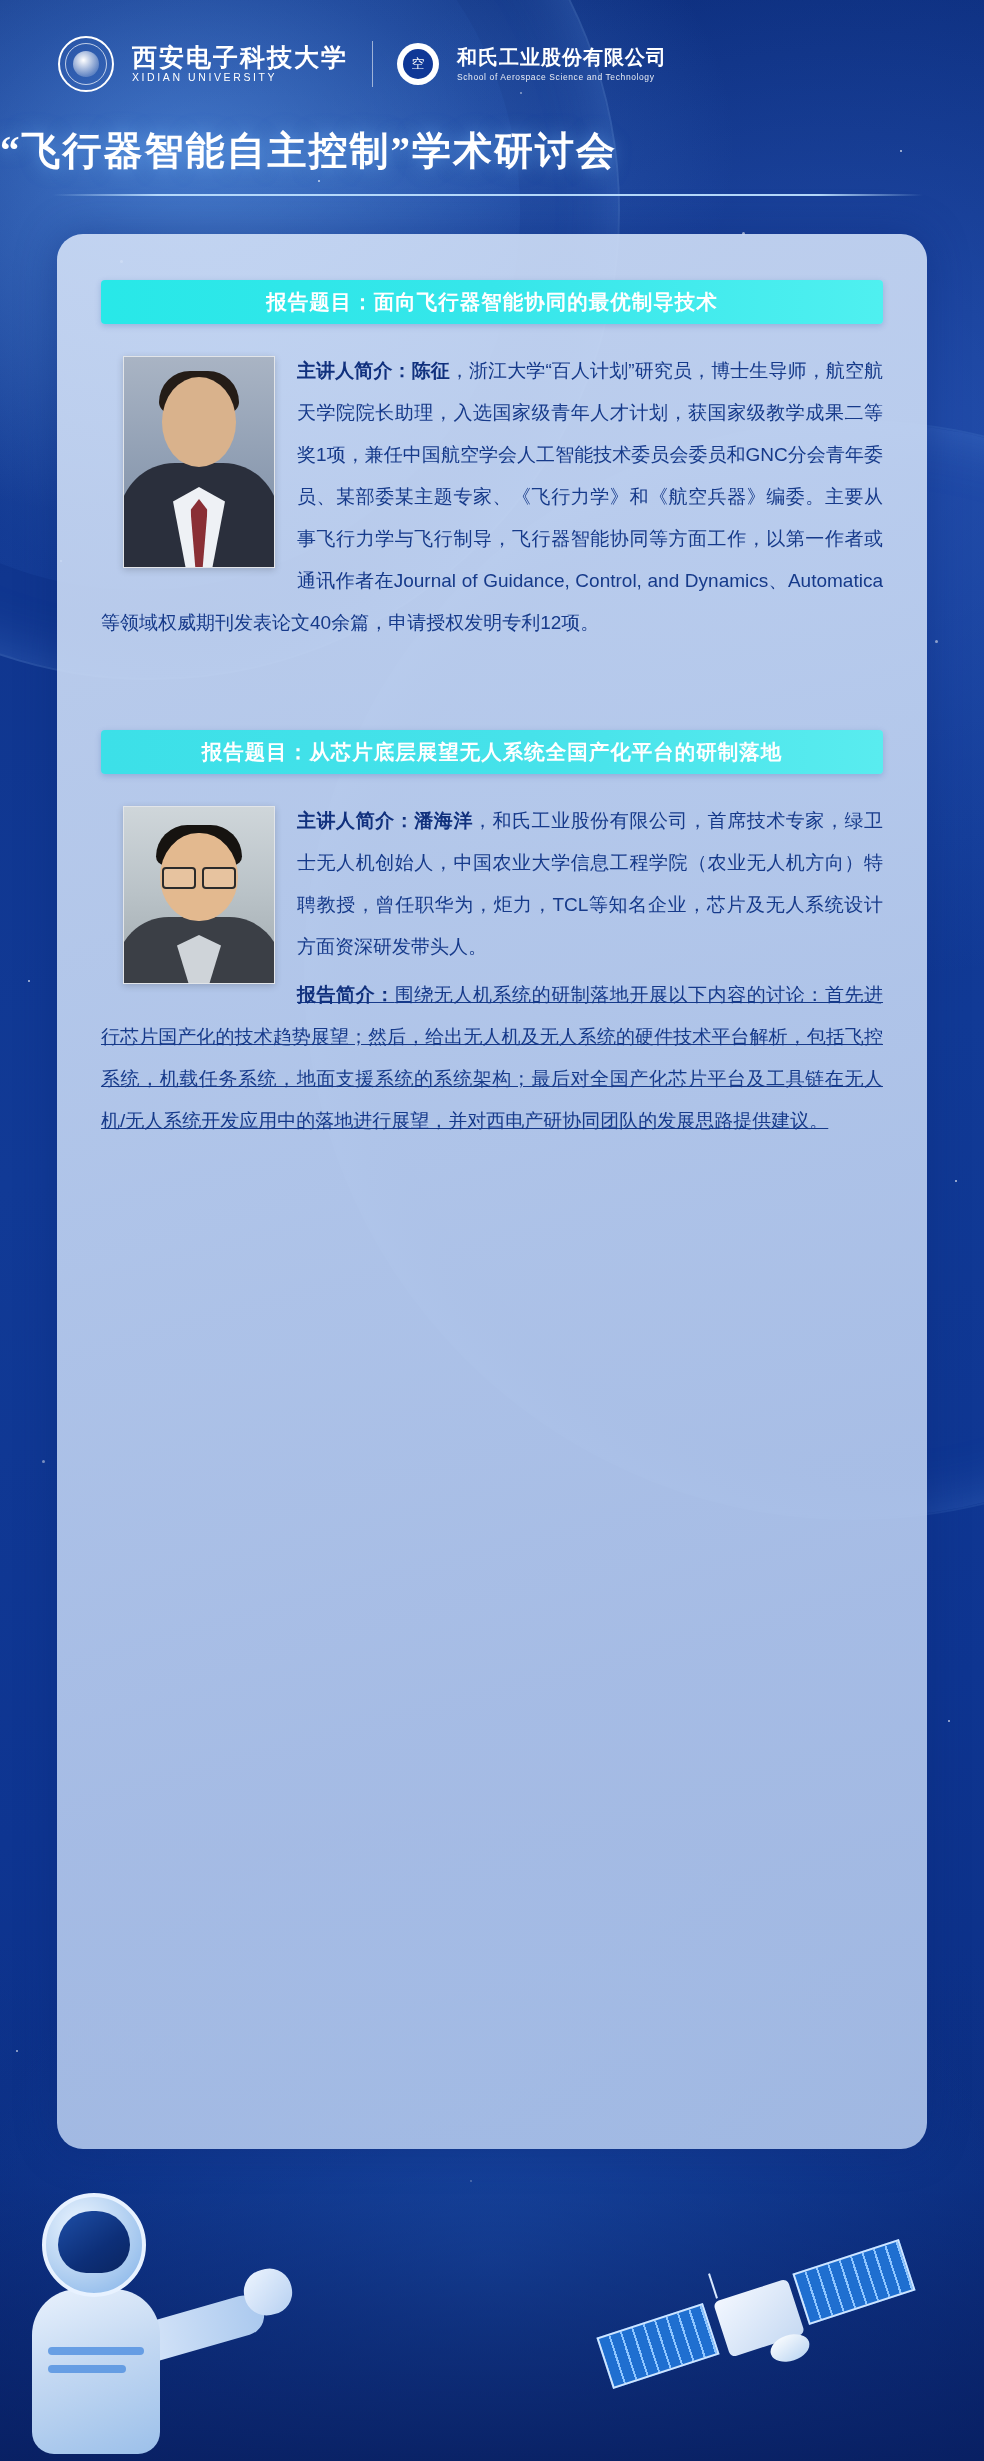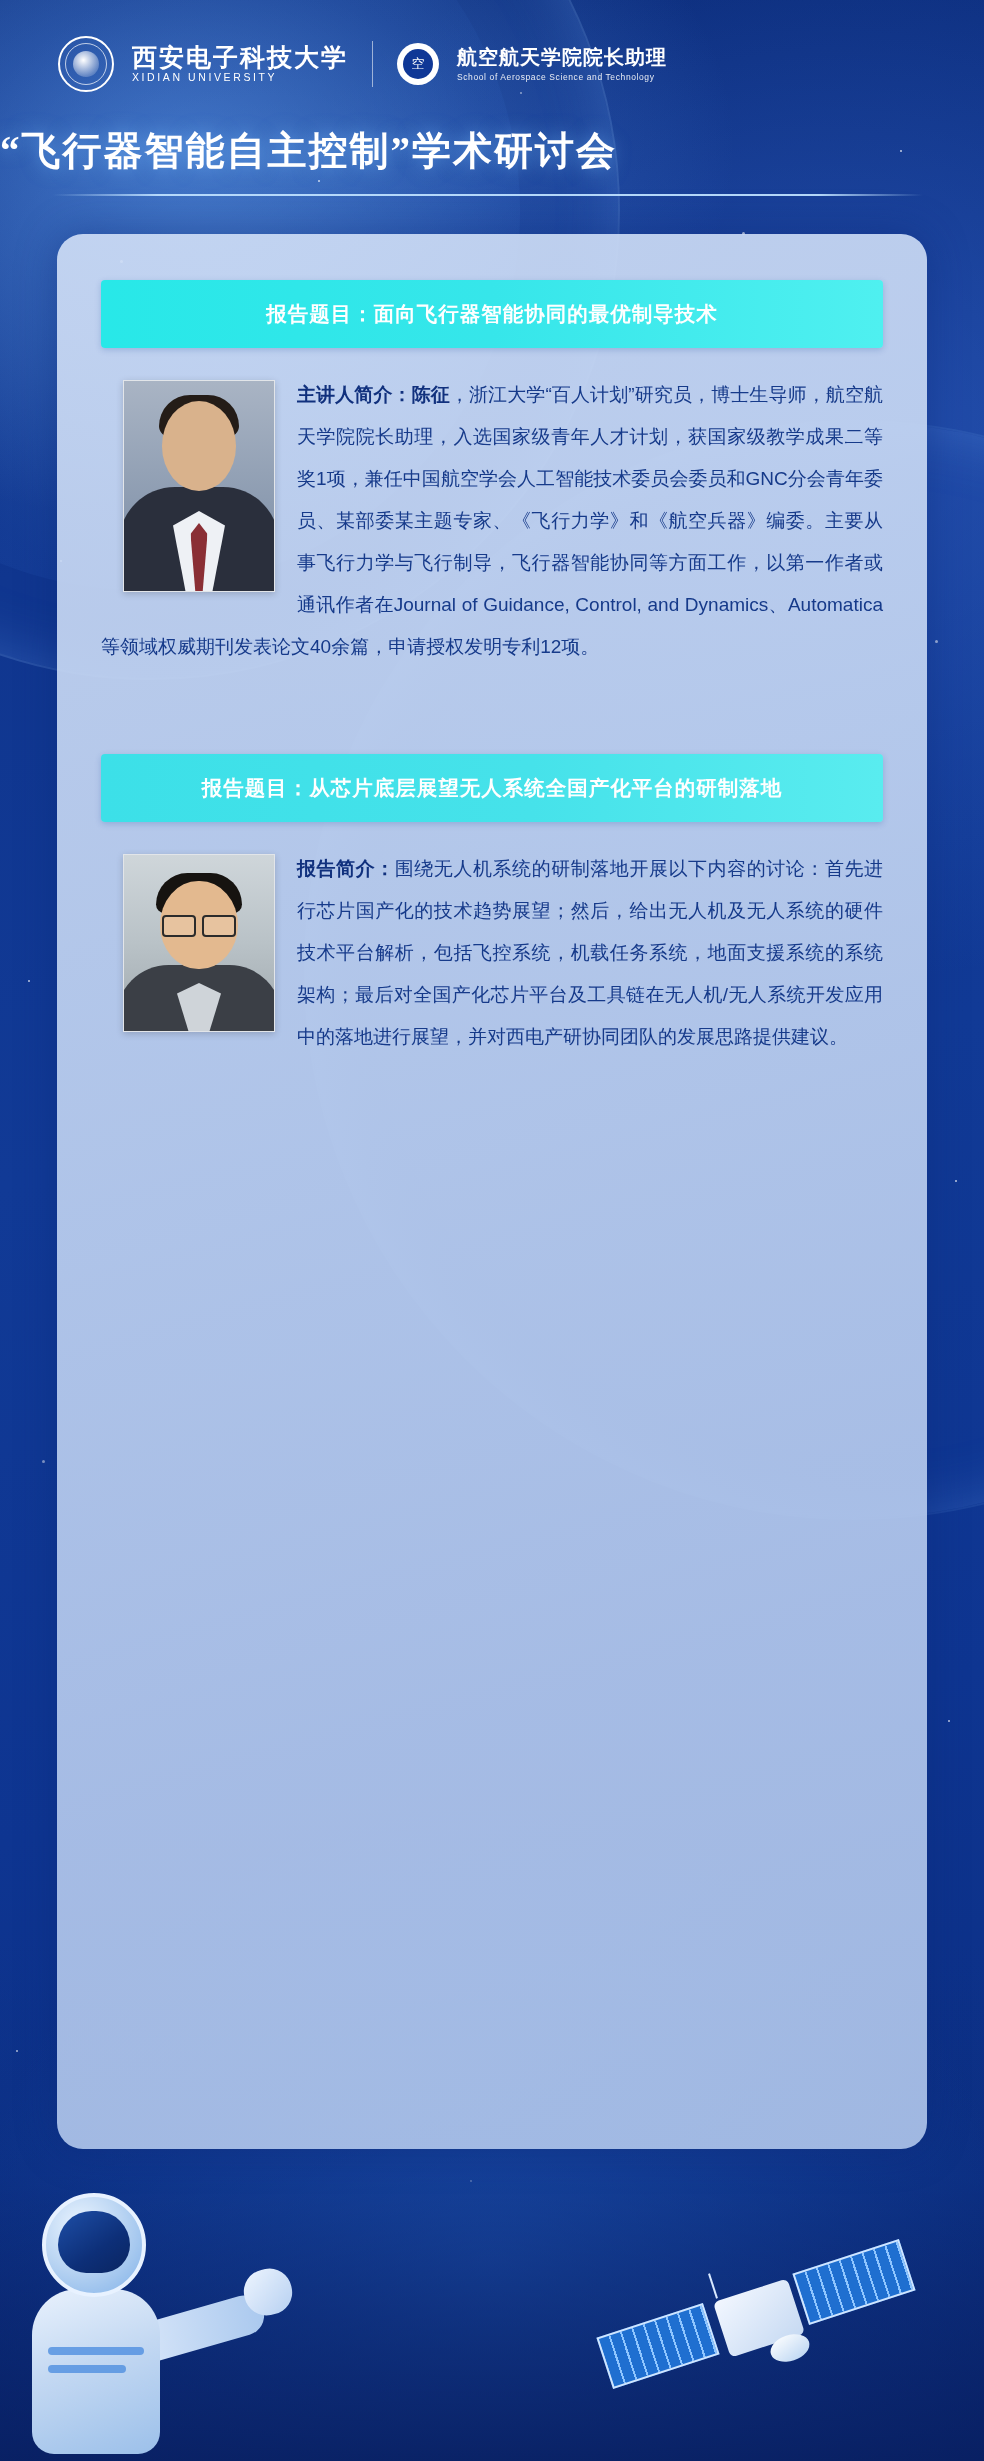--- a/index.html
+++ b/index.html
@@ -133,21 +133,21 @@
     margin: 38px auto 0;
     width: 870px;
     min-height: 1915px;
     border-radius: 26px;
     background: linear-gradient(165deg, rgba(205,220,245,0.92) 0%, rgba(196,214,243,0.90) 35%, rgba(186,206,240,0.88) 75%, rgba(180,202,238,0.88) 100%);
     box-shadow: 0 0 40px rgba(10,40,120,0.45);
     padding: 46px 44px 60px;
   }
 
   .section-banner {
-    height: 68px;
+    height: 44px;
     border-radius: 4px;
     background: linear-gradient(to right, #28e8e8 0%, #36e6ea 50%, #4ff0f0 100%);
     display: flex;
     align-items: center;
     justify-content: center;
     color: #ffffff;
     font-size: 20.5px;
     font-weight: bold;
     letter-spacing: 1px;
     font-family: "Liberation Sans", sans-serif;
@@ -350,21 +350,21 @@
     </div>
     <div class="uni-name">
       <div class="uni-cn">西安电子科技大学</div>
       <div class="uni-en">XIDIAN UNIVERSITY</div>
     </div>
     <div class="divider-v"></div>
     <div class="badge-circle">
       <div class="inner">空</div>
     </div>
     <div class="school-name">
-      <div class="school-cn">航空航天学院院长助理</div>
+      <div class="school-cn">和氏工业股份有限公司</div>
       <div class="school-en">School of Aerospace Science and Technology</div>
     </div>
   </div>
 
   <div class="title-block">
     <div class="main-title">“飞行器智能自主控制”学术研讨会</div>
     <div class="title-rule"></div>
   </div>
 </div>
 
@@ -393,20 +393,23 @@
 
   <div class="body-block clearfix">
     <div class="portrait portrait-2 ph2">
       <div class="ph-bg"></div>
       <div class="body"></div>
       <div class="collar"></div>
       <div class="hair"></div>
       <div class="face"></div>
       <div class="glasses"></div>
     </div>
+    <p class="para">
+      <span class="lead">主讲人简介：</span><span class="name">潘海洋</span><span>，和氏工业股份有限公司，首席技术专家，绿卫士无人机创始人，中国农业大学信息工程学院（农业无人机方向）特聘教授，曾任职华为，炬力，TCL等知名企业，芯片及无人系统设计方面资深研发带头人。</span>
+    </p>
     <p class="para" style="margin-top:6px;">
       <span class="lead">报告简介：</span><span>围绕无人机系统的研制落地开展以下内容的讨论：首先进行芯片国产化的技术趋势展望；然后，给出无人机及无人系统的硬件技术平台解析，包括飞控系统，机载任务系统，地面支援系统的系统架构；最后对全国产化芯片平台及工具链在无人机/无人系统开发应用中的落地进行展望，并对西电产研协同团队的发展思路提供建议。</span>
     </p>
   </div>
 
 </div>
 
 <div class="bottom-art">
   <div class="astronaut">
     <div class="a-arm"></div>

